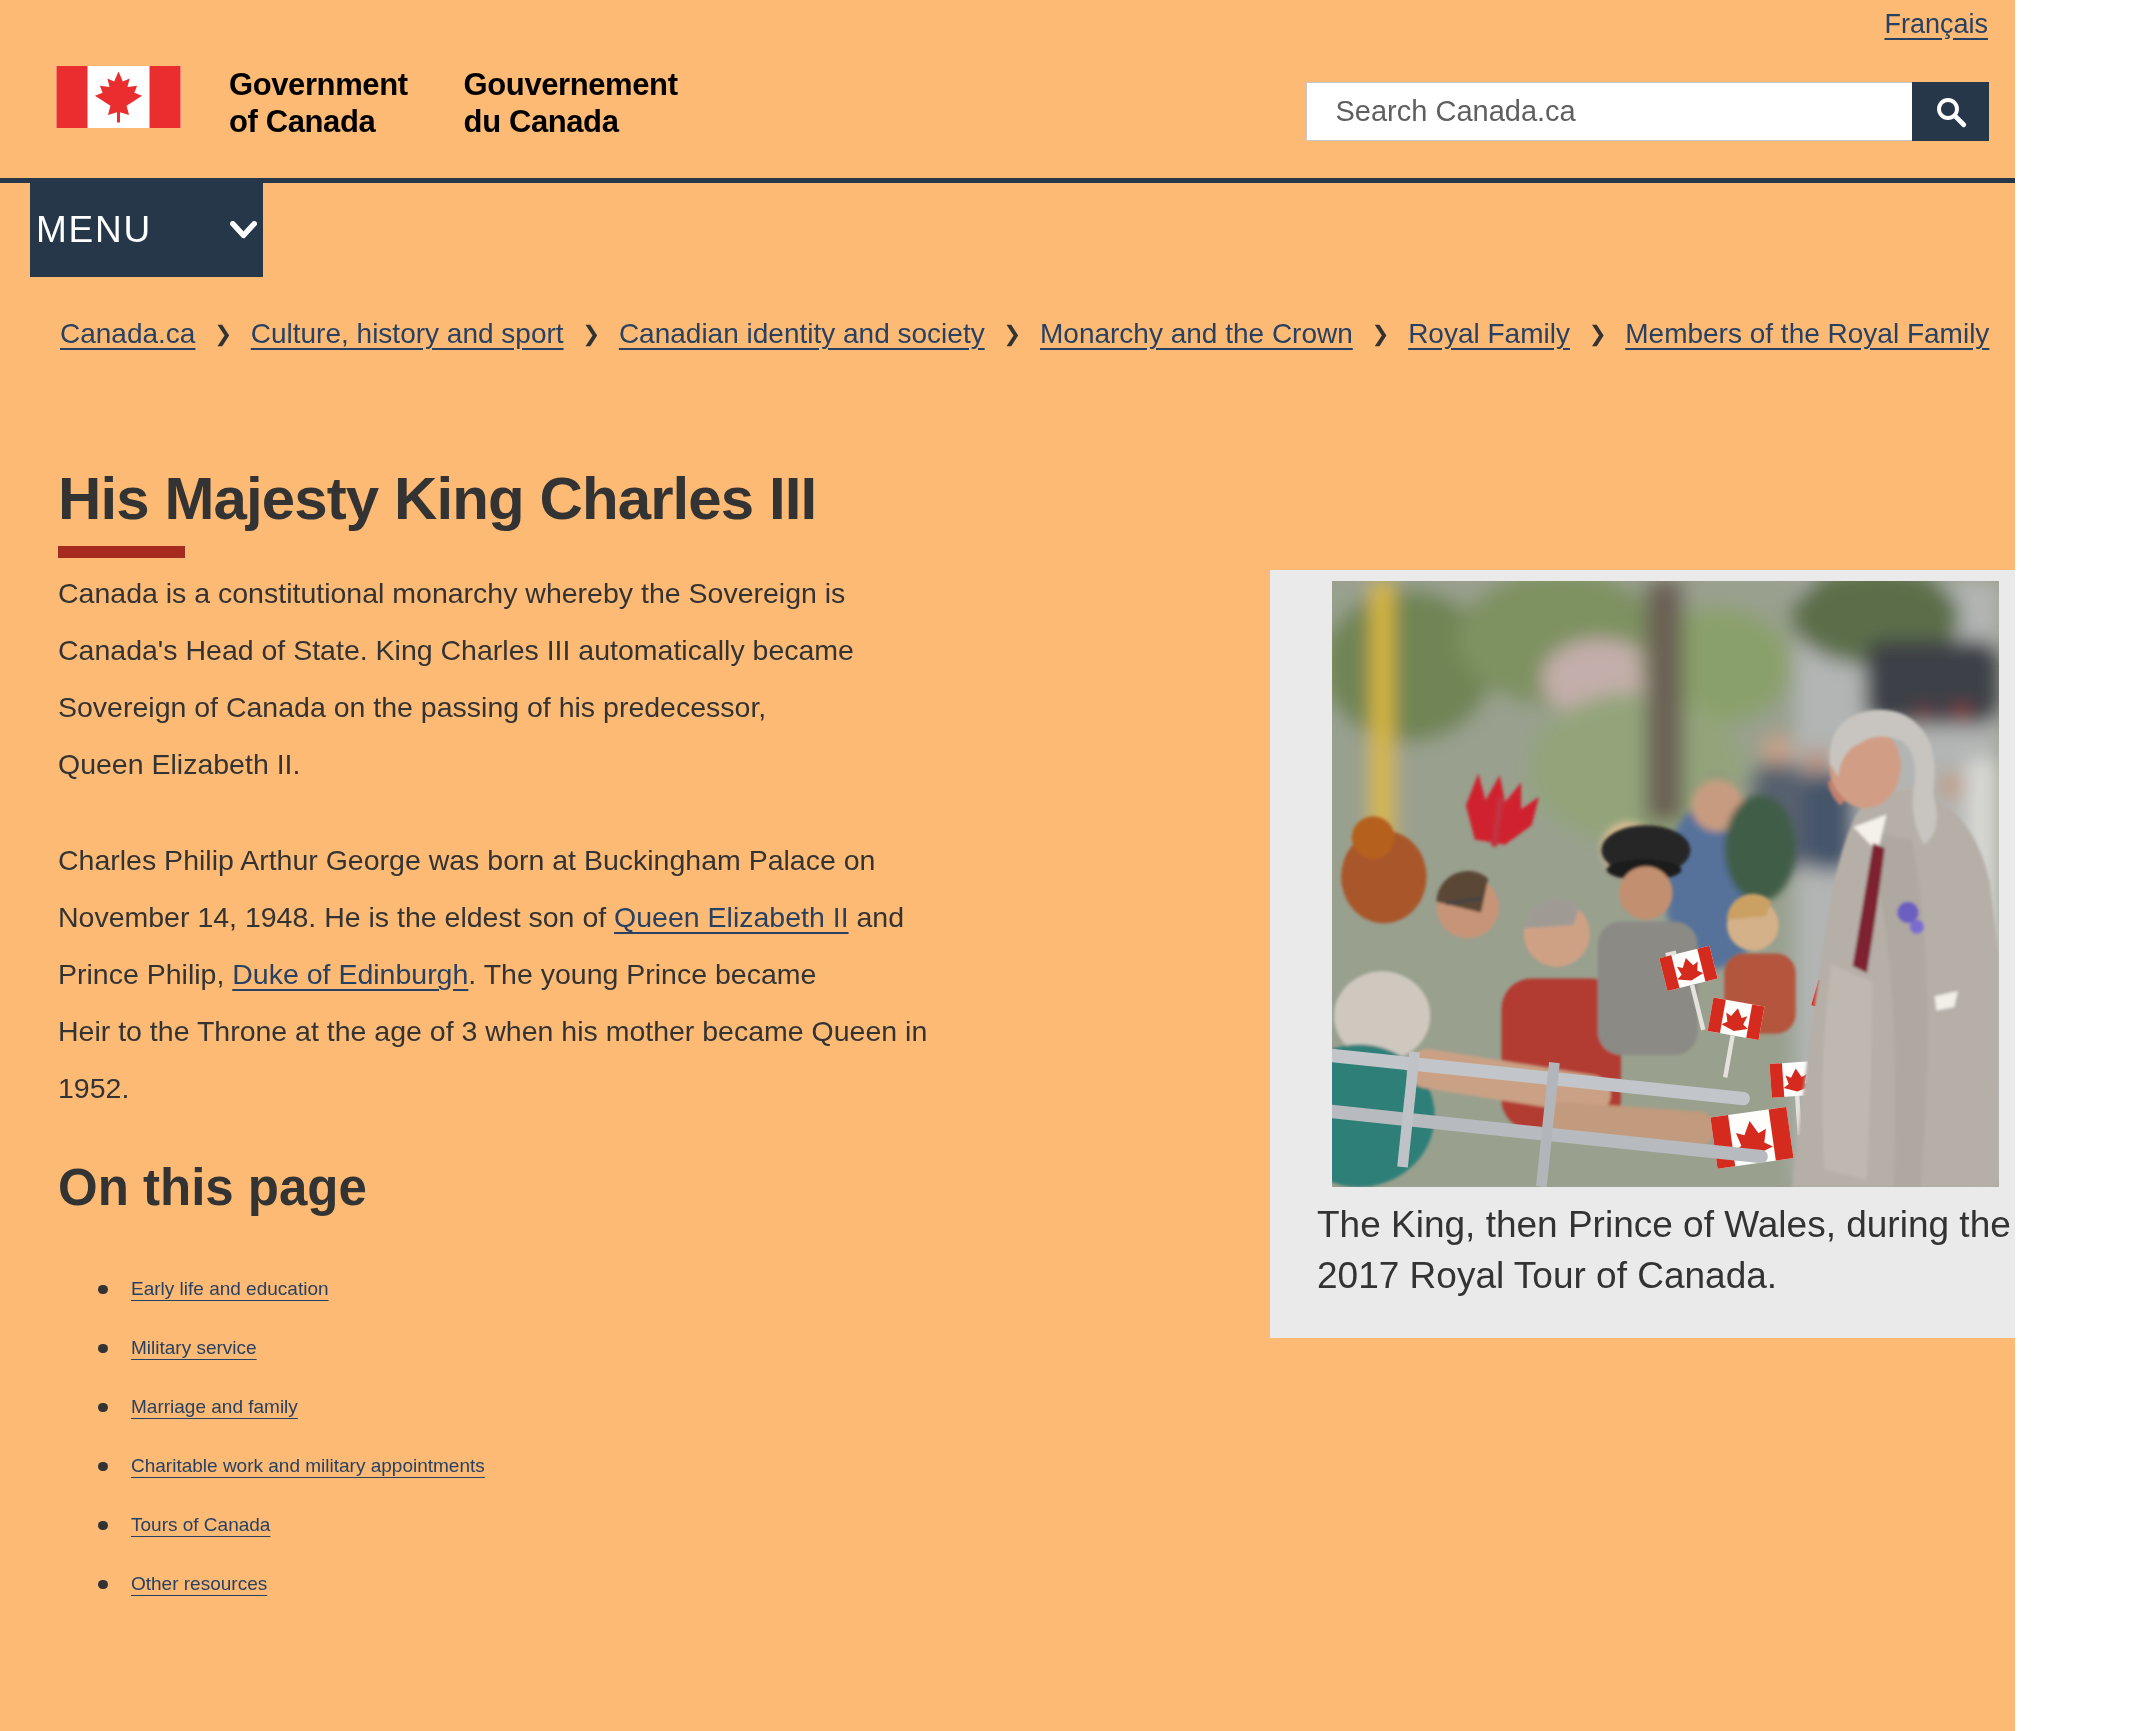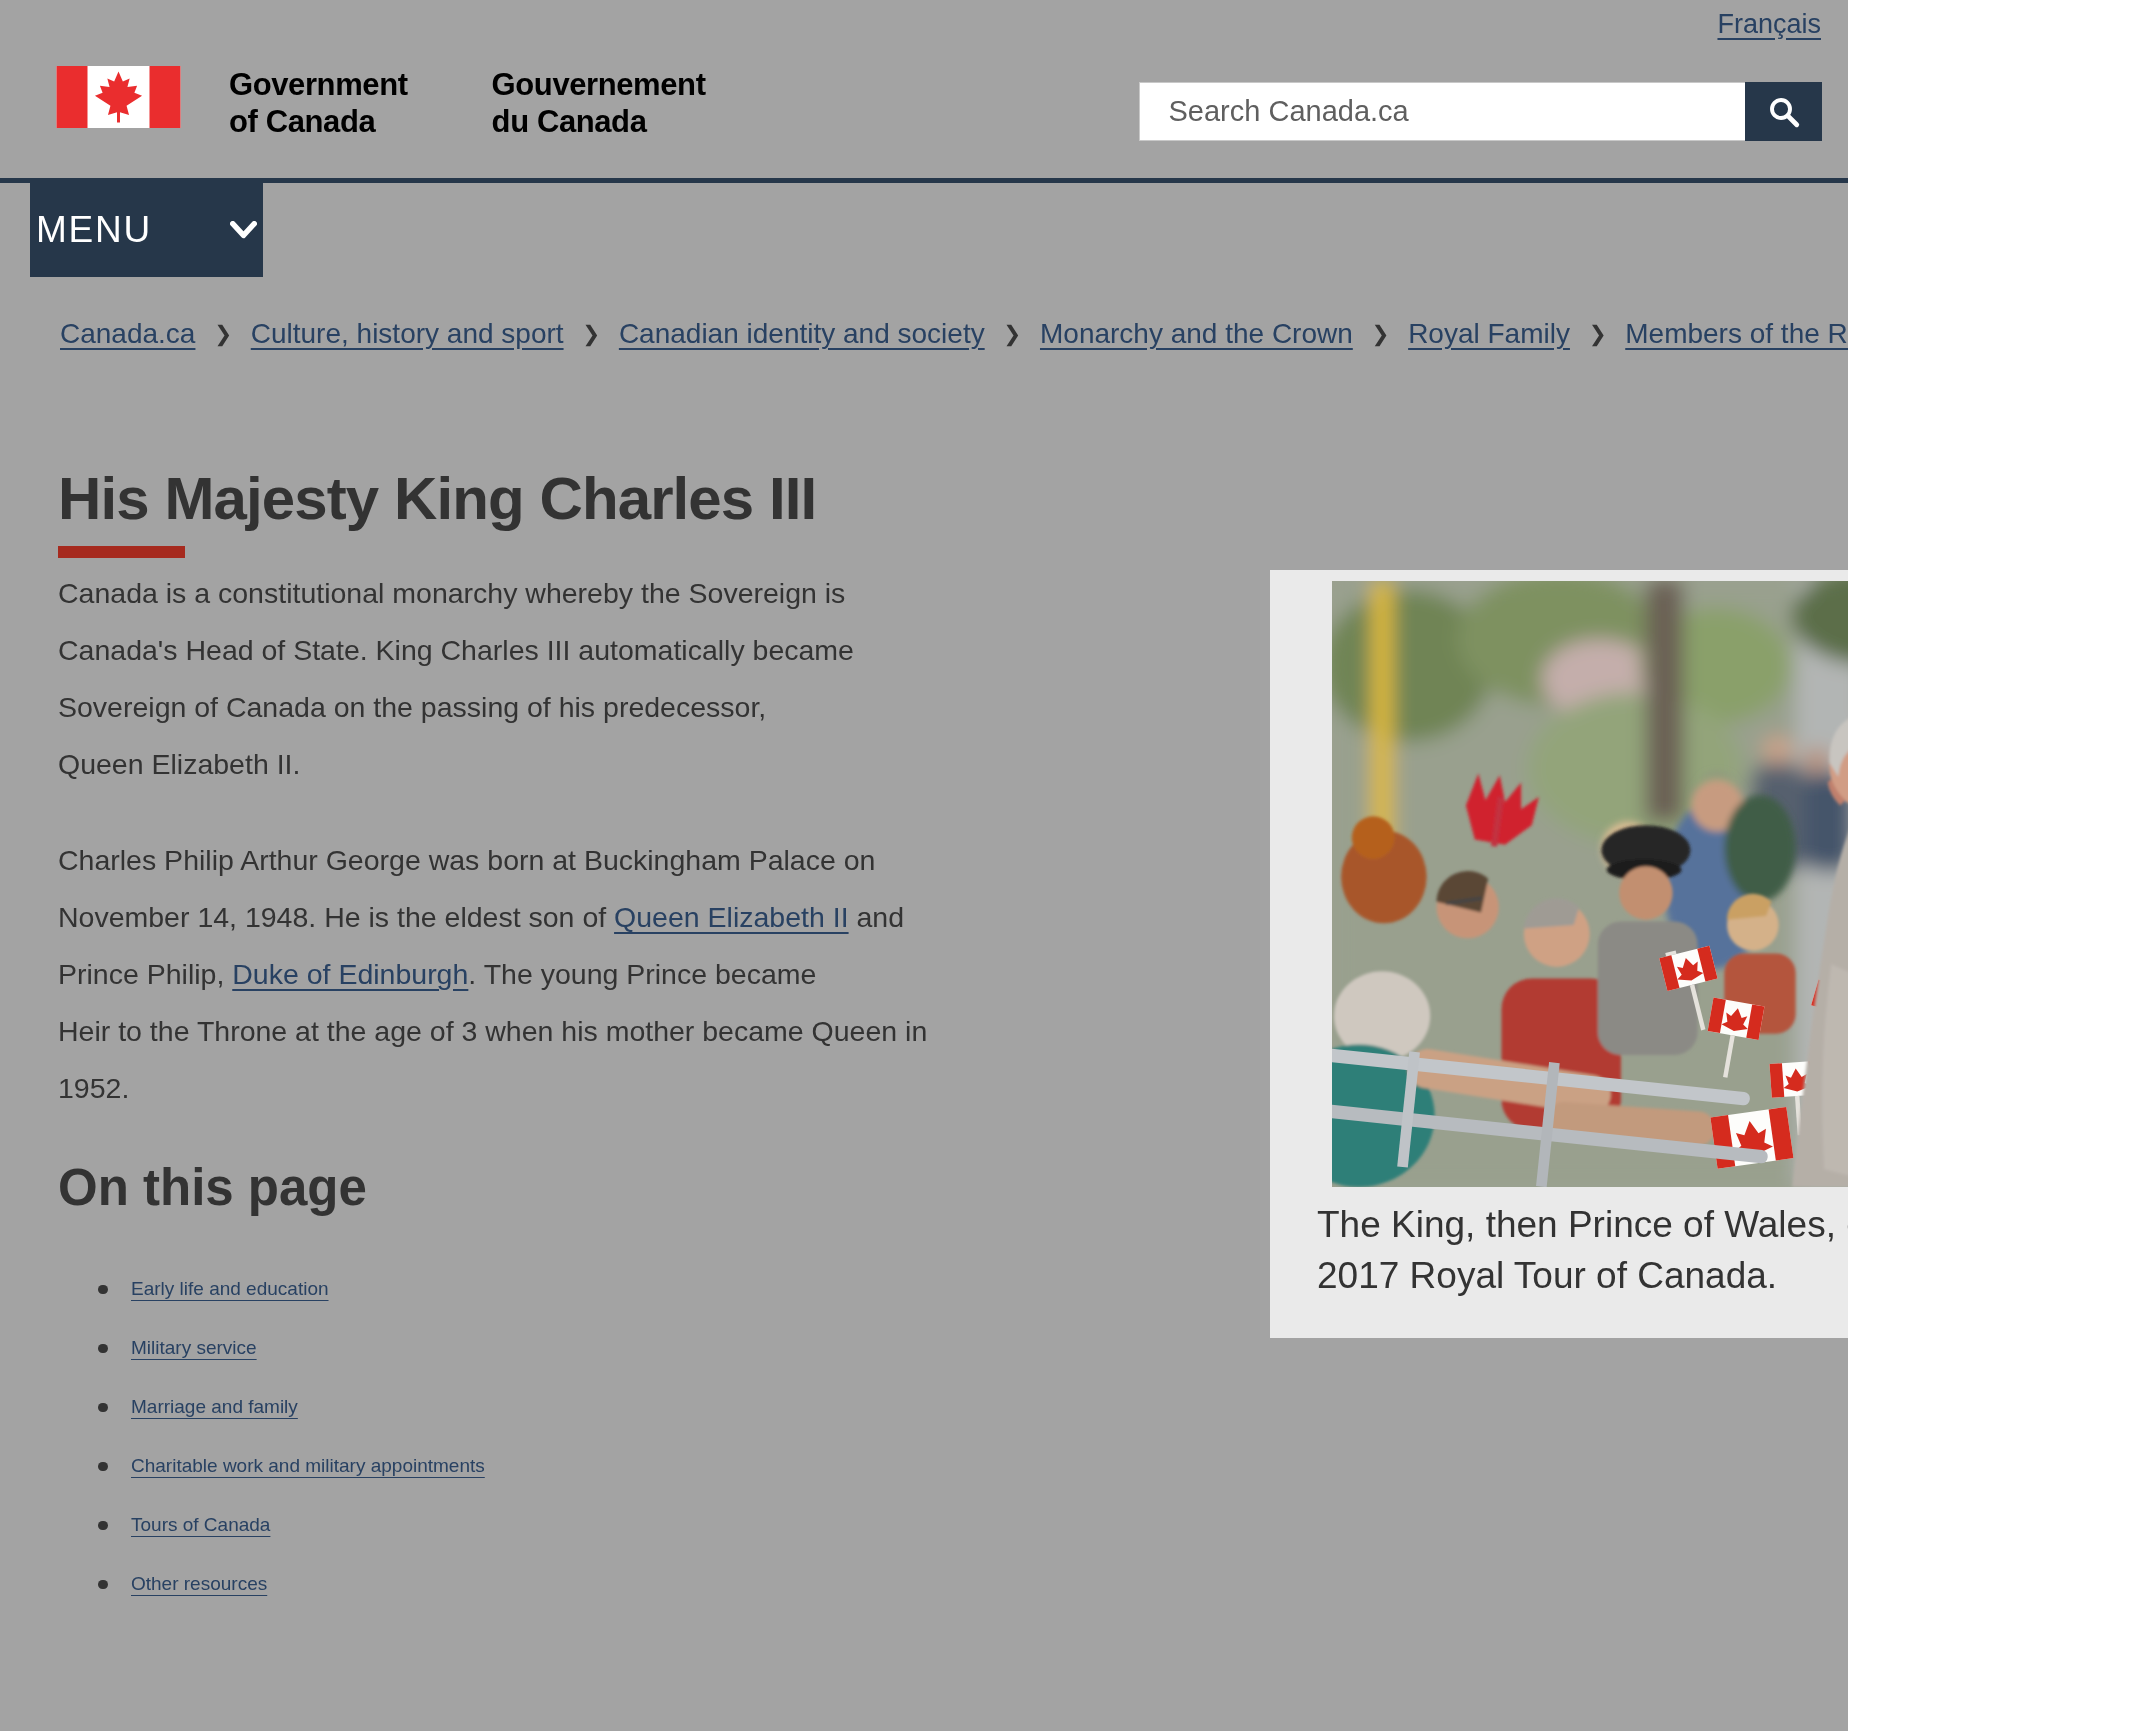--- a/index.html
+++ b/index.html
@@ -1,26 +1,26 @@
 <!DOCTYPE html>
 <html style="font-size:14.3px"><head>
 <meta charset="utf-8">
 <style>
   html,body{margin:0;padding:0;background:#fff;}
   .page{
-    position:relative; width:1848px; height:1731px; overflow:hidden;
-    font-family:"Liberation Sans","DejaVu Sans",sans-serif; color:#333; background:#a3a3a3;
+    position:relative; width:2015px; height:1731px; overflow:hidden;
+    font-family:"Liberation Sans","DejaVu Sans",sans-serif; color:#333; background:#fdba74;
   }
   a{color:#284162; text-decoration:underline; text-underline-offset:5.3px; cursor:pointer;}
 
   
   .lang-link{position:absolute; top:9px; right:27px; font-size:27px;}
   .logo-link{position:absolute; left:56px; top:66px; display:flex; align-items:flex-start; text-decoration:none;}
   .flag{width:125px; height:62px; display:block;}
-  .wordmark{position:absolute; left:173px; top:0; display:flex; gap:84px; color:#000;}
+  .wordmark{position:absolute; left:173px; top:0; display:flex; gap:56px; color:#000;}
   .wm-col{display:flex; flex-direction:column; font-size:31px; font-weight:bold; line-height:37px; white-space:nowrap; letter-spacing:-0.4px;}
   .search-wrap{position:absolute; top:82px; right:26px; width:683px; height:59px; display:flex;}
   .search-input{
     flex:1; min-width:0; border:1.8px solid #c8c8c8; border-right:none; outline:none;
     font-family:inherit; font-size:29px; color:#333; padding:0 0 0 28.5px; background:#fff;
   }
   .search-input::placeholder{color:#5f5f5f;}
   .search-btn{width:77px; height:59px; background:#26374A; border:none; display:flex; align-items:center; justify-content:center; cursor:pointer;}
 
   .top-divider{position:absolute; top:178px; left:0; width:2148px; height:4.5px; background:#26374A;}

